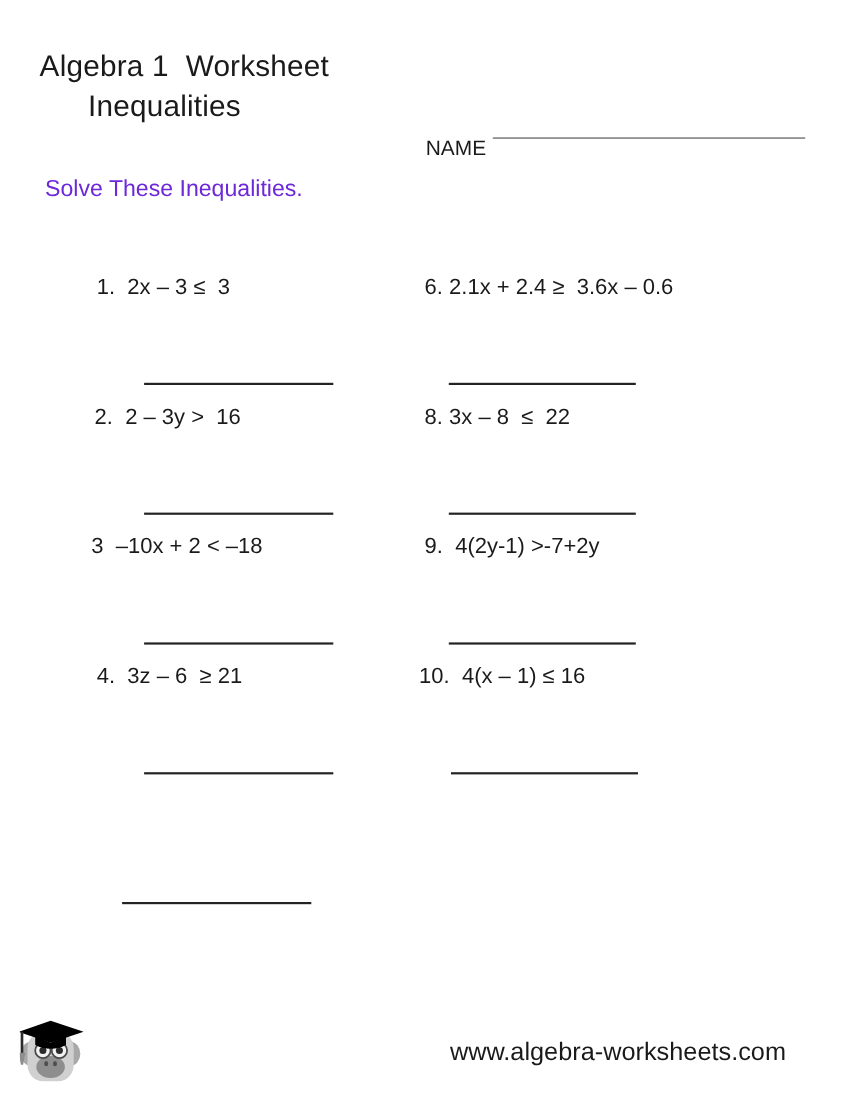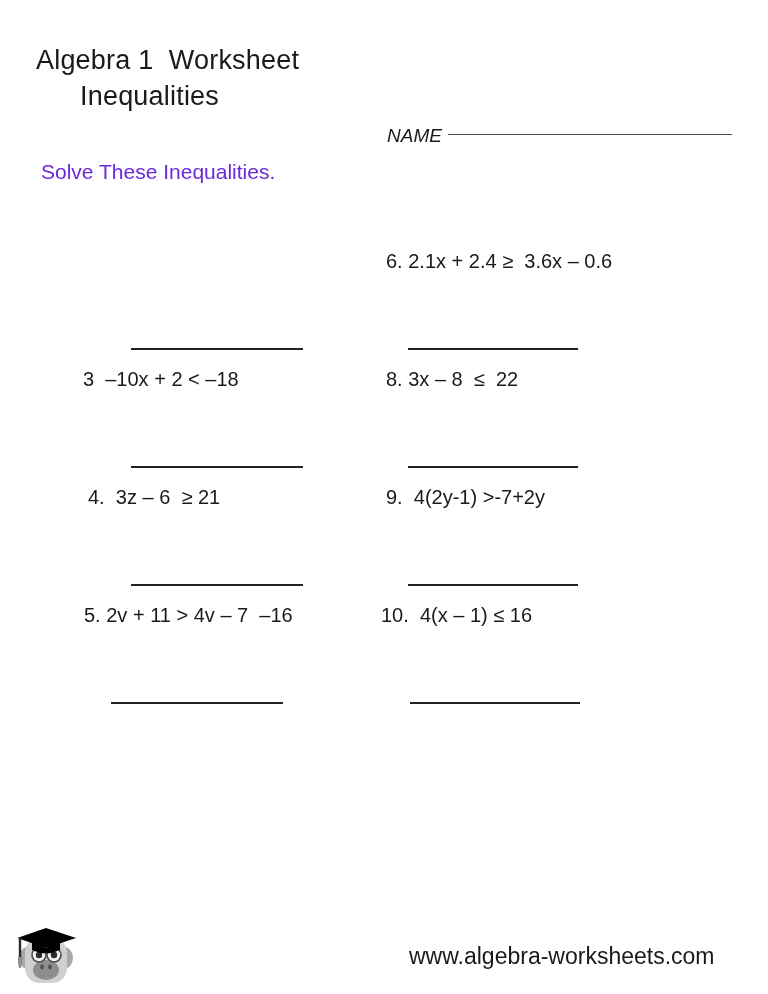--- a/index.html
+++ b/index.html
@@ -46,22 +46,21 @@
     color: #1a1a1a;
     margin-left: 44px;
   }
 
   .name-block {
     position: absolute;
     left: 387px;
     top: 109px;
     width: 345px;
     display: flex;
-    align-items: center;
-    font-style: italic;
+    align-items: flex-start;
   }
   .name-label {
     font-size: 19px;
     line-height: 22px;
     white-space: pre;
     color: #1a1a1a;
   }
   .name-rule {
     flex: 1 1 auto;
     height: 0;
@@ -183,36 +182,40 @@
   <div class="name-block">
     <span class="name-label">NAME</span>
     <span class="name-rule"></span>
   </div>
 
   <div class="instruction">Solve These Inequalities.</div>
 
   <div class="col col-left">
 
     <div class="prob">
-      <div class="answer-rule"></div>
-    </div>
-
+      <div class="prob-text">1.  2x – 3 ≤  3</div>
+      <div class="answer-rule"></div>
+    </div>
+
+    <div class="prob">
+      <div class="prob-text nudge-n2">2.  2 – 3y &gt;  16</div>
+      <div class="answer-rule"></div>
+    </div>
 
     <div class="prob">
       <div class="prob-text nudge-n3">3  –10x + 2 &lt; –18</div>
       <div class="answer-rule"></div>
     </div>
 
     <div class="prob">
       <div class="prob-text">4.  3z – 6  ≥ 21</div>
       <div class="answer-rule"></div>
     </div>
 
     <div class="prob prob-last">
-      <div class="prob-text nudge-n5">5. 2v + 11 &gt; 4v – 7  –16</div>
       <div class="answer-rule"></div>
     </div>
 
   </div>
 
   <div class="col col-right">
 
     <div class="prob">
       <div class="prob-text">6. 2.1x + 2.4 ≥  3.6x – 0.6</div>
       <div class="answer-rule"></div>

